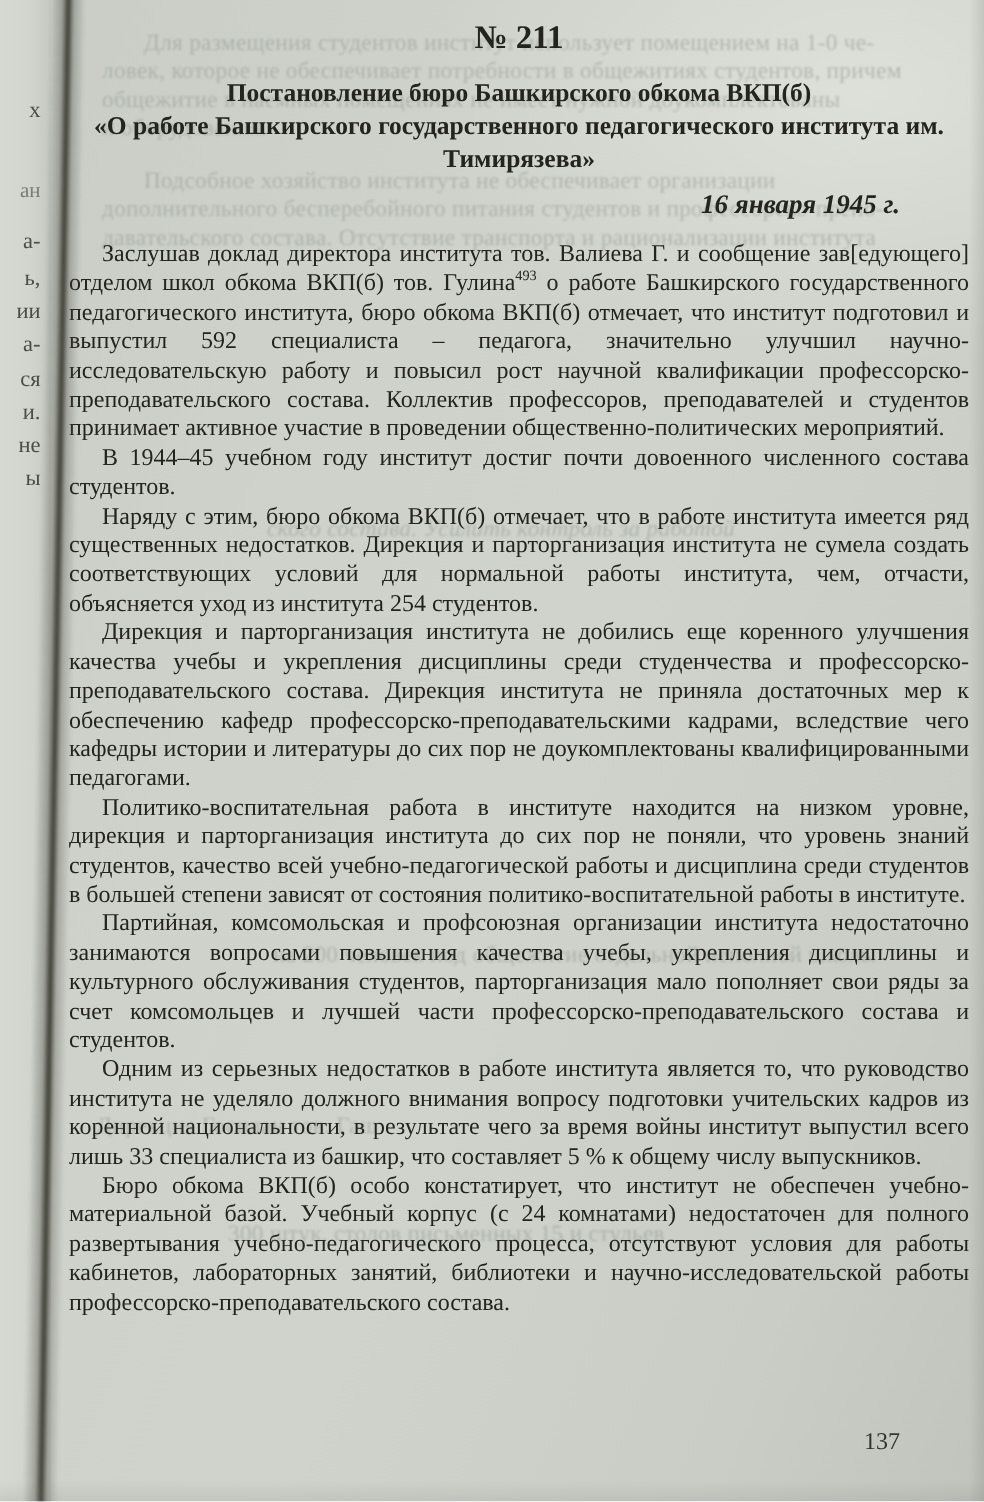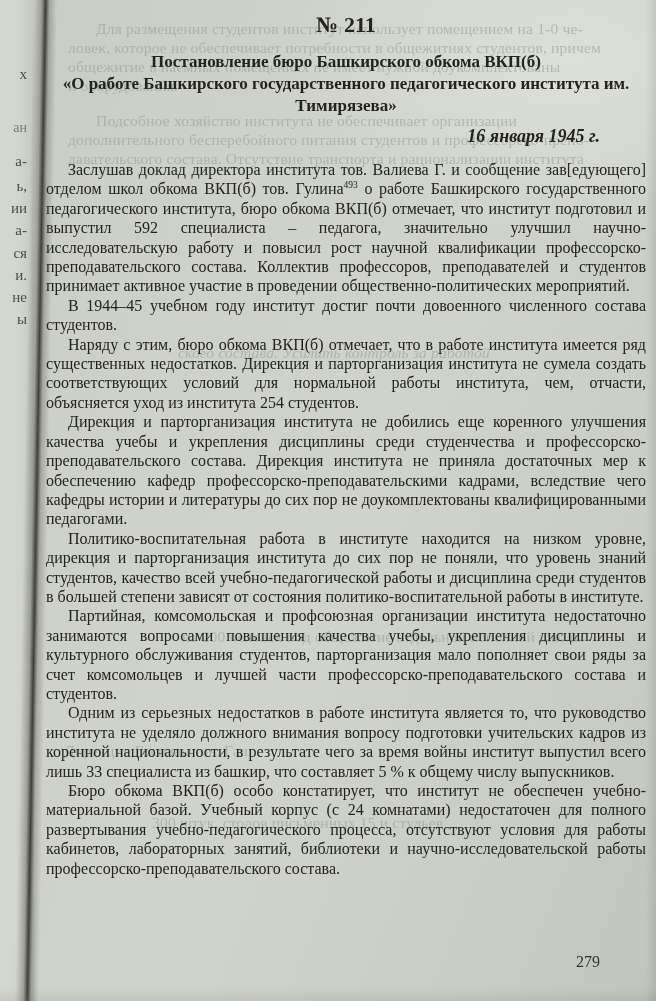--- a/index.html
+++ b/index.html
@@ -133,18 +133,18 @@
           <p class="para"><span>В 1944–45 учебном году институт достиг почти довоенного численного состава студентов.</span></p>
           <p class="para"><span>Наряду с этим, бюро обкома ВКП(б) отмечает, что в работе института имеется ряд существенных недостатков. Дирекция и парторганизация института не сумела создать соответствующих условий для нормальной работы института, чем, отчасти, объясняется уход из института 254 студентов.</span></p>
           <p class="para"><span>Дирекция и парторганизация института не добились еще коренного улучшения качества учебы и укрепления дисциплины среди студенчества и профессорско-преподавательского состава. Дирекция института не приняла достаточных мер к обеспечению кафедр профессорско-преподавательскими кадрами, вследствие чего кафедры истории и литературы до сих пор не доукомплектованы квалифицированными педагогами.</span></p>
           <p class="para"><span>Политико-воспитательная работа в институте находится на низком уровне, дирекция и парторганизация института до сих пор не поняли, что уровень знаний студентов, качество всей учебно-педагогической работы и дисциплина среди студентов в большей степени зависят от состояния политико-воспитательной работы в институте.</span></p>
           <p class="para"><span>Партийная, комсомольская и профсоюзная организации института недостаточно занимаются вопросами повышения качества учебы, укрепления дисциплины и культурного обслуживания студентов, парторганизация мало пополняет свои ряды за счет комсомольцев и лучшей части профессорско-преподавательского состава и студентов.</span></p>
           <p class="para"><span>Одним из серьезных недостатков в работе института является то, что руководство института не уделяло должного внимания вопросу подготовки учительских кадров из коренной национальности, в результате чего за время войны институт выпустил всего лишь 33 специалиста из башкир, что составляет 5 % к общему числу выпускников.</span></p>
           <p class="para"><span>Бюро обкома ВКП(б) особо констатирует, что институт не обеспечен учебно-материальной базой. Учебный корпус (с 24 комнатами) недостаточен для полного развертывания учебно-педагогического процесса, отсутствуют условия для работы кабинетов, лабораторных занятий, библиотеки и научно-исследовательской работы профессорско-преподавательского состава.</span></p>
         </div>
     </div>
 
-    <div class="pagenum">279</div>
+    <div class="pagenum">137</div>
   </div>
 
   <div class="edge-right"></div>
   <div class="edge-bottom"></div>
 </div>
 
 </body></html>

